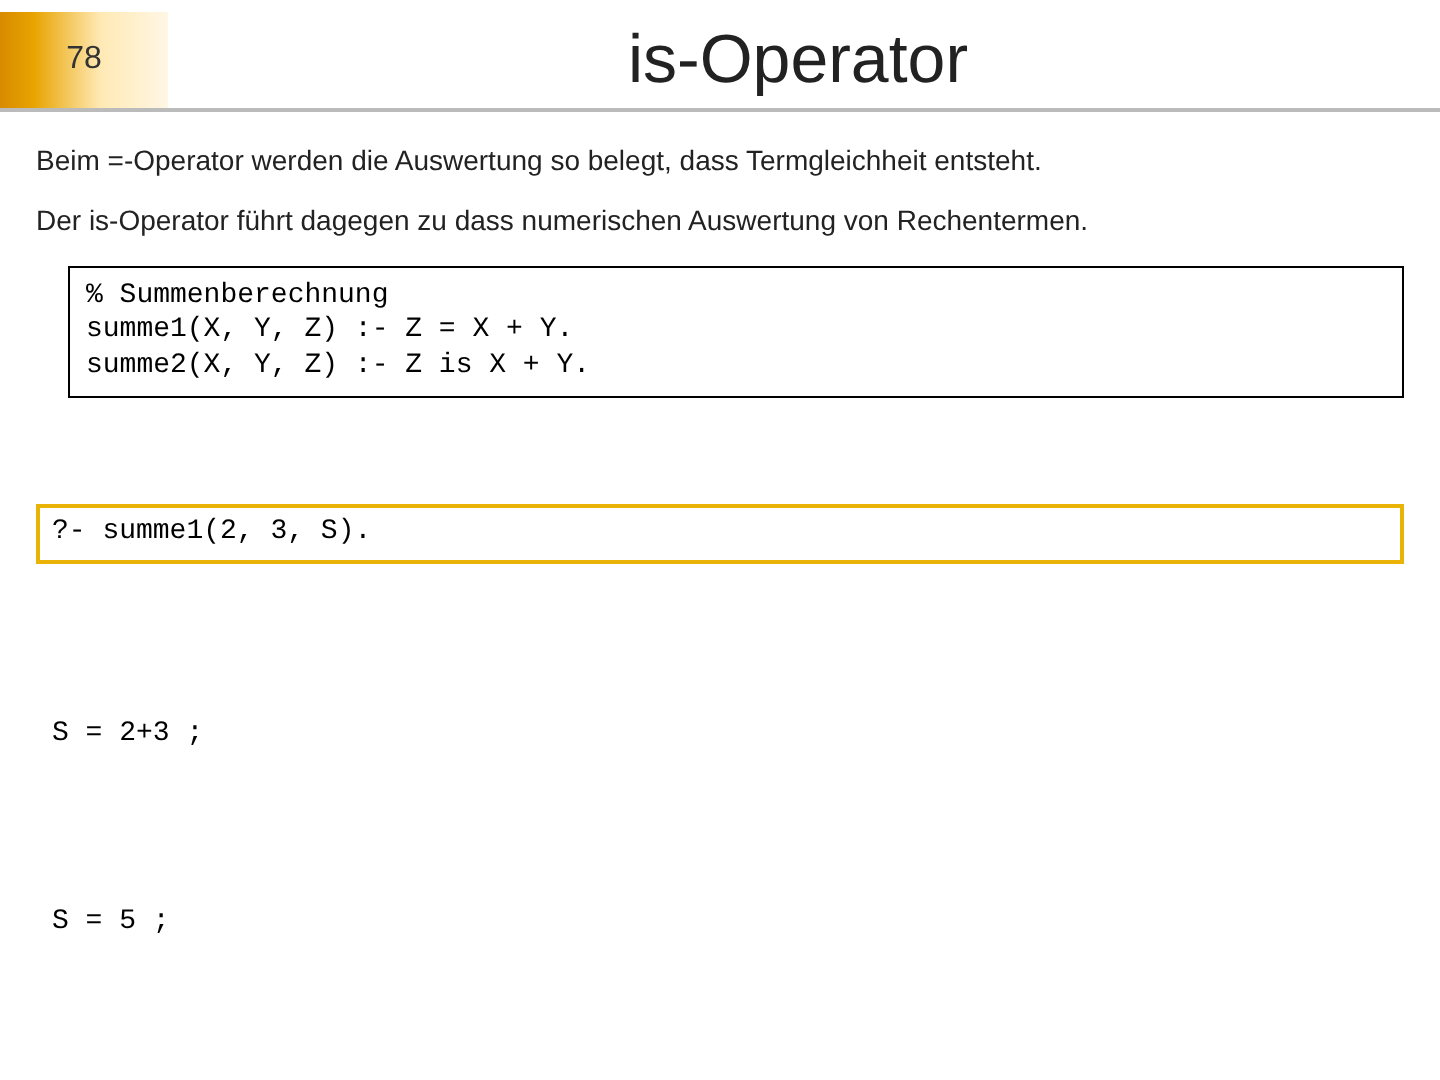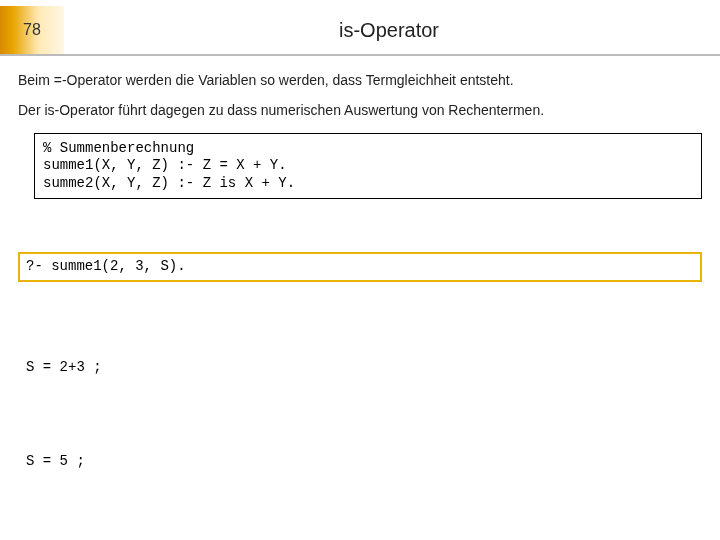--- a/index.html
+++ b/index.html
@@ -1,33 +1,33 @@
 <!DOCTYPE html>
 <html><head>
 <meta charset="utf-8">
 <style>
   * { box-sizing: border-box; margin: 0; padding: 0; }
   html, body { width: 720px; height: 540px; background: #fff; font-family: Verdana, Arial, sans-serif; }
   .slide { width: 720px; height: 540px; background: #fff; position: relative; overflow: hidden; }
   .header { display: flex; align-items: stretch; height: 50px; margin-top: 6px; border-bottom: 2px solid #bbb; }
   .page-num-box {
-    width: 64px;
+    width: 84px;
     display: flex;
     align-items: center;
     justify-content: center;
     font-size: 16px;
     color: #333;
     background: linear-gradient(to right, #d88a00 0%, #e8a400 20%, #ffe9b5 60%, #fff7e5 100%);
   }
   .title {
     flex: 1;
     display: flex;
     align-items: center;
     justify-content: center;
-    font-size: 20px;
+    font-size: 34px;
     color: #222;
     font-weight: 400;
     padding-right: 18px;
     margin-left: 12px;
   }
   .body {
     padding: 14px 18px 0 18px;
   }
   .para {
     font-size: 14px;
@@ -64,21 +64,21 @@
 <body>
 
 <div class="slide">
 
   <div class="header">
     <div class="page-num-box">78</div>
     <div class="title">is-Operator</div>
   </div>
 
   <div class="body">
-    <p class="para">Beim =-Operator werden die Variablen so werden, dass Termgleichheit entsteht.</p>
+    <p class="para">Beim =-Operator werden die Auswertung so belegt, dass Termgleichheit entsteht.</p>
     <p class="para">Der is-Operator führt dagegen zu dass numerischen Auswertung von Rechentermen.</p>
 
     <div class="code-box">% Summenberechnung
 summe1(X, Y, Z) :- Z = X + Y.
 summe2(X, Y, Z) :- Z is X + Y.</div>
 
     <div class="terminal">
       <div class="block">?- summe1(2, 3, S).</div>
       <div class="gap">S = 2+3 ;</div>
       <div class="gap">S = 5 ;</div>

